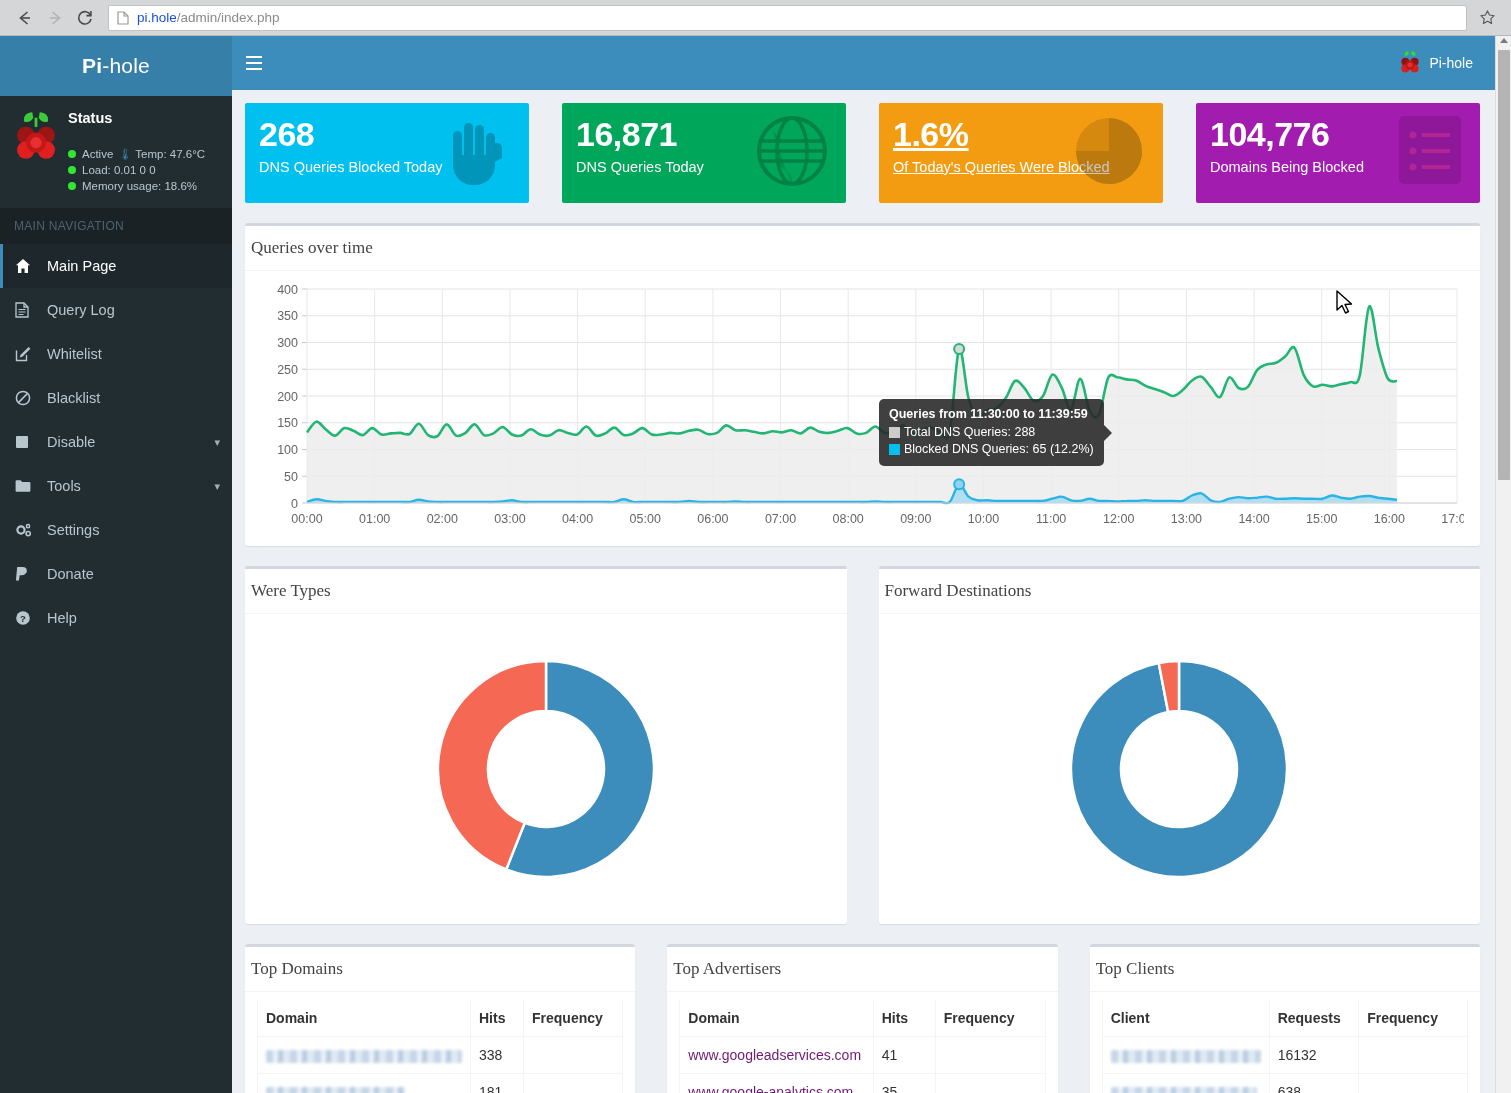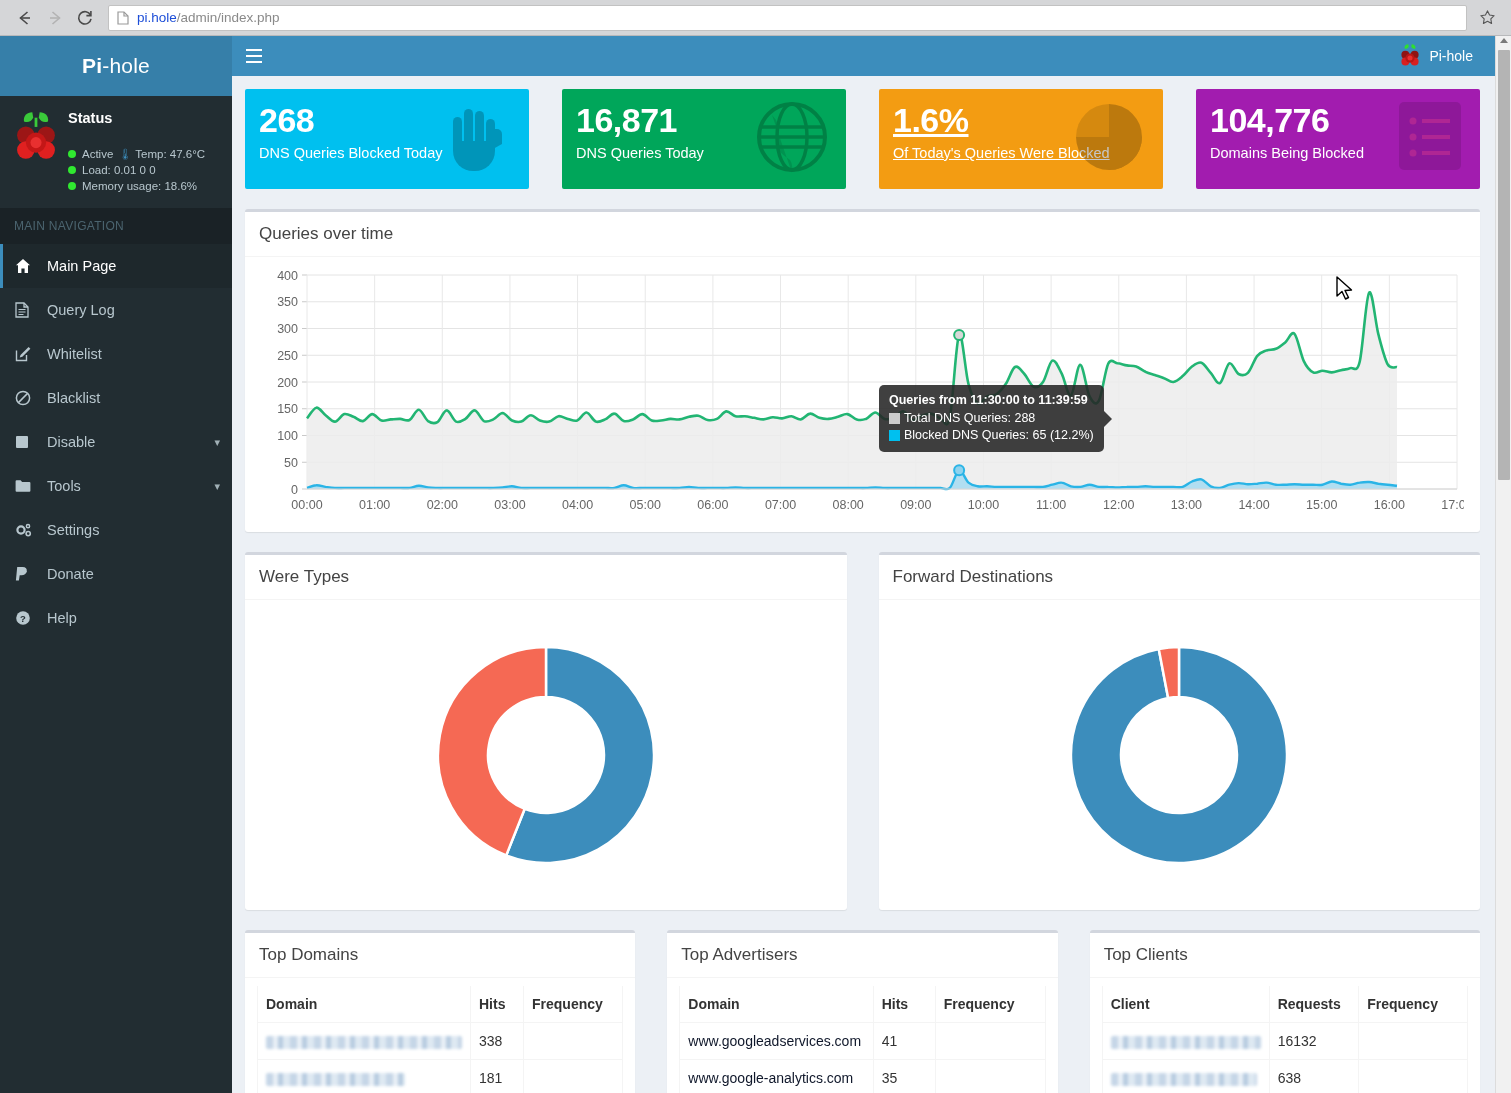--- a/index.html
+++ b/index.html
@@ -132,21 +132,21 @@
     justify-content: flex-start; margin-right: 10px; color: inherit;
   }
   .nav-item .chev { margin-left: auto; font-size: 11px; opacity: .85; }
 
   
   .content-wrap {
     position: absolute; top: 0; left: 232px;
     width: 1263px; height: 1057px;
   }
   .topbar {
-    height: 40px; background: #3c8dbc;
+    height: 54px; background: #3c8dbc;
     display: flex; align-items: center;
     padding: 0 14px 0 0;
     justify-content: center;
   }
   .hamburger {
     width: 44px; height: 50px;
     display: flex; flex-direction: column; align-items: center;
     justify-content: center; gap: 4px;
     cursor: pointer;
   }
@@ -185,22 +185,23 @@
 
   
   .panel {
     background: #fff;
     border-top: 3px solid #d2d6de;
     border-radius: 3px;
     box-shadow: 0 1px 1px rgba(0,0,0,.08);
     margin-top: 20px;
   }
   .panel-head {
-    padding: 12px 14px 12px 14px;
+    padding: 12px 14px 12px 6px;
     border-bottom: 1px solid #f4f4f4;
+    font-family: Liberation Serif, serif;
   }
   .panel-title {
     font-size: 17px; color: #444; font-weight: 400;
   }
   .panel-body { padding: 10px 14px 10px 14px; }
 
   
   .chart-area { position: relative; width: 1205px; height: 255px; }
   .chart-area svg { display: block; }
   .tooltip {
@@ -246,21 +247,21 @@
     padding: 10px 8px; border: 1px solid #f4f4f4;
     border-top: none;
   }
   table.tbl td {
     padding: 10px 8px; border: 1px solid #f4f4f4; color: #333;
   }
   table.tbl .c-hits { width: 62px; }
   table.tbl .c-req  { width: 90px; }
   table.tbl .c-freq { width: 110px; }
   .tbl-wrap { padding: 8px 12px 0 12px; }
-  .domain-link { color: #0f172a; text-decoration: none; }
+  .domain-link { color: #701a75; text-decoration: none; }
   .redacted {
     display: inline-block; height: 13px; border-radius: 2px;
     background: repeating-linear-gradient(
       90deg,
       #c3d4e6 0px, #c3d4e6 7px,
       #e8eff6 7px, #e8eff6 12px,
       #b5cadf 12px, #b5cadf 17px,
       #dde8f2 17px, #dde8f2 24px
     );
     filter: blur(1.6px);

